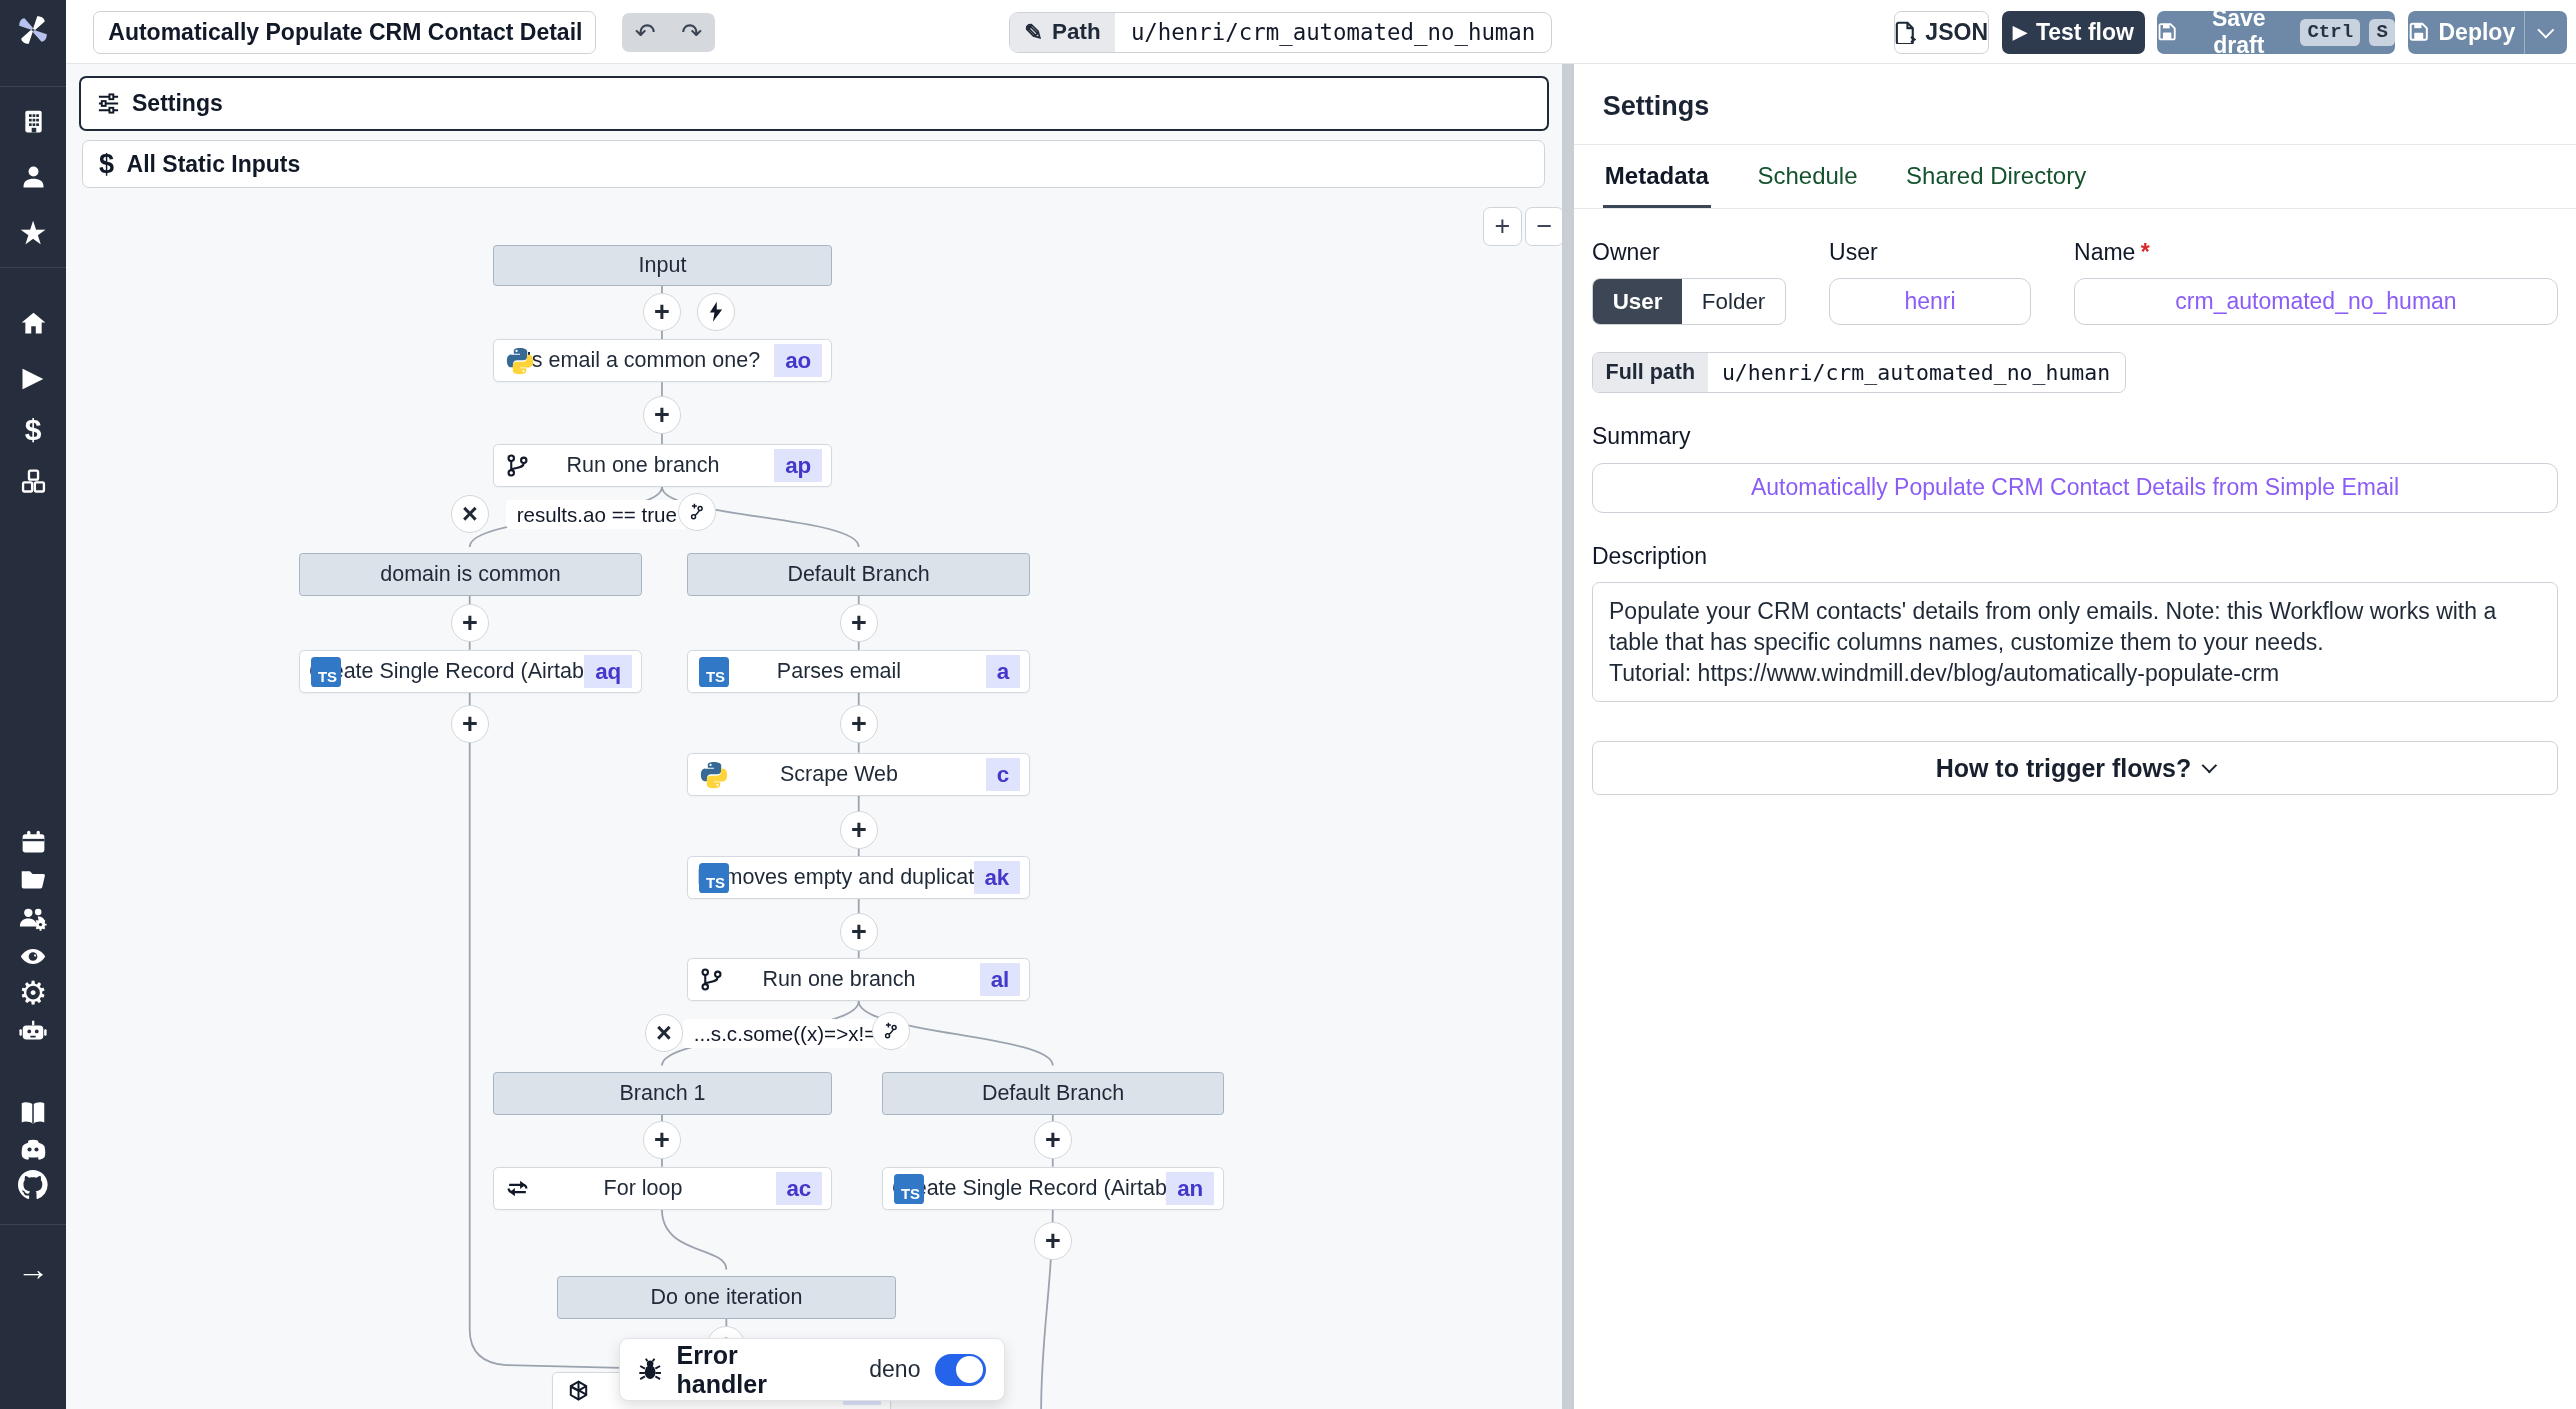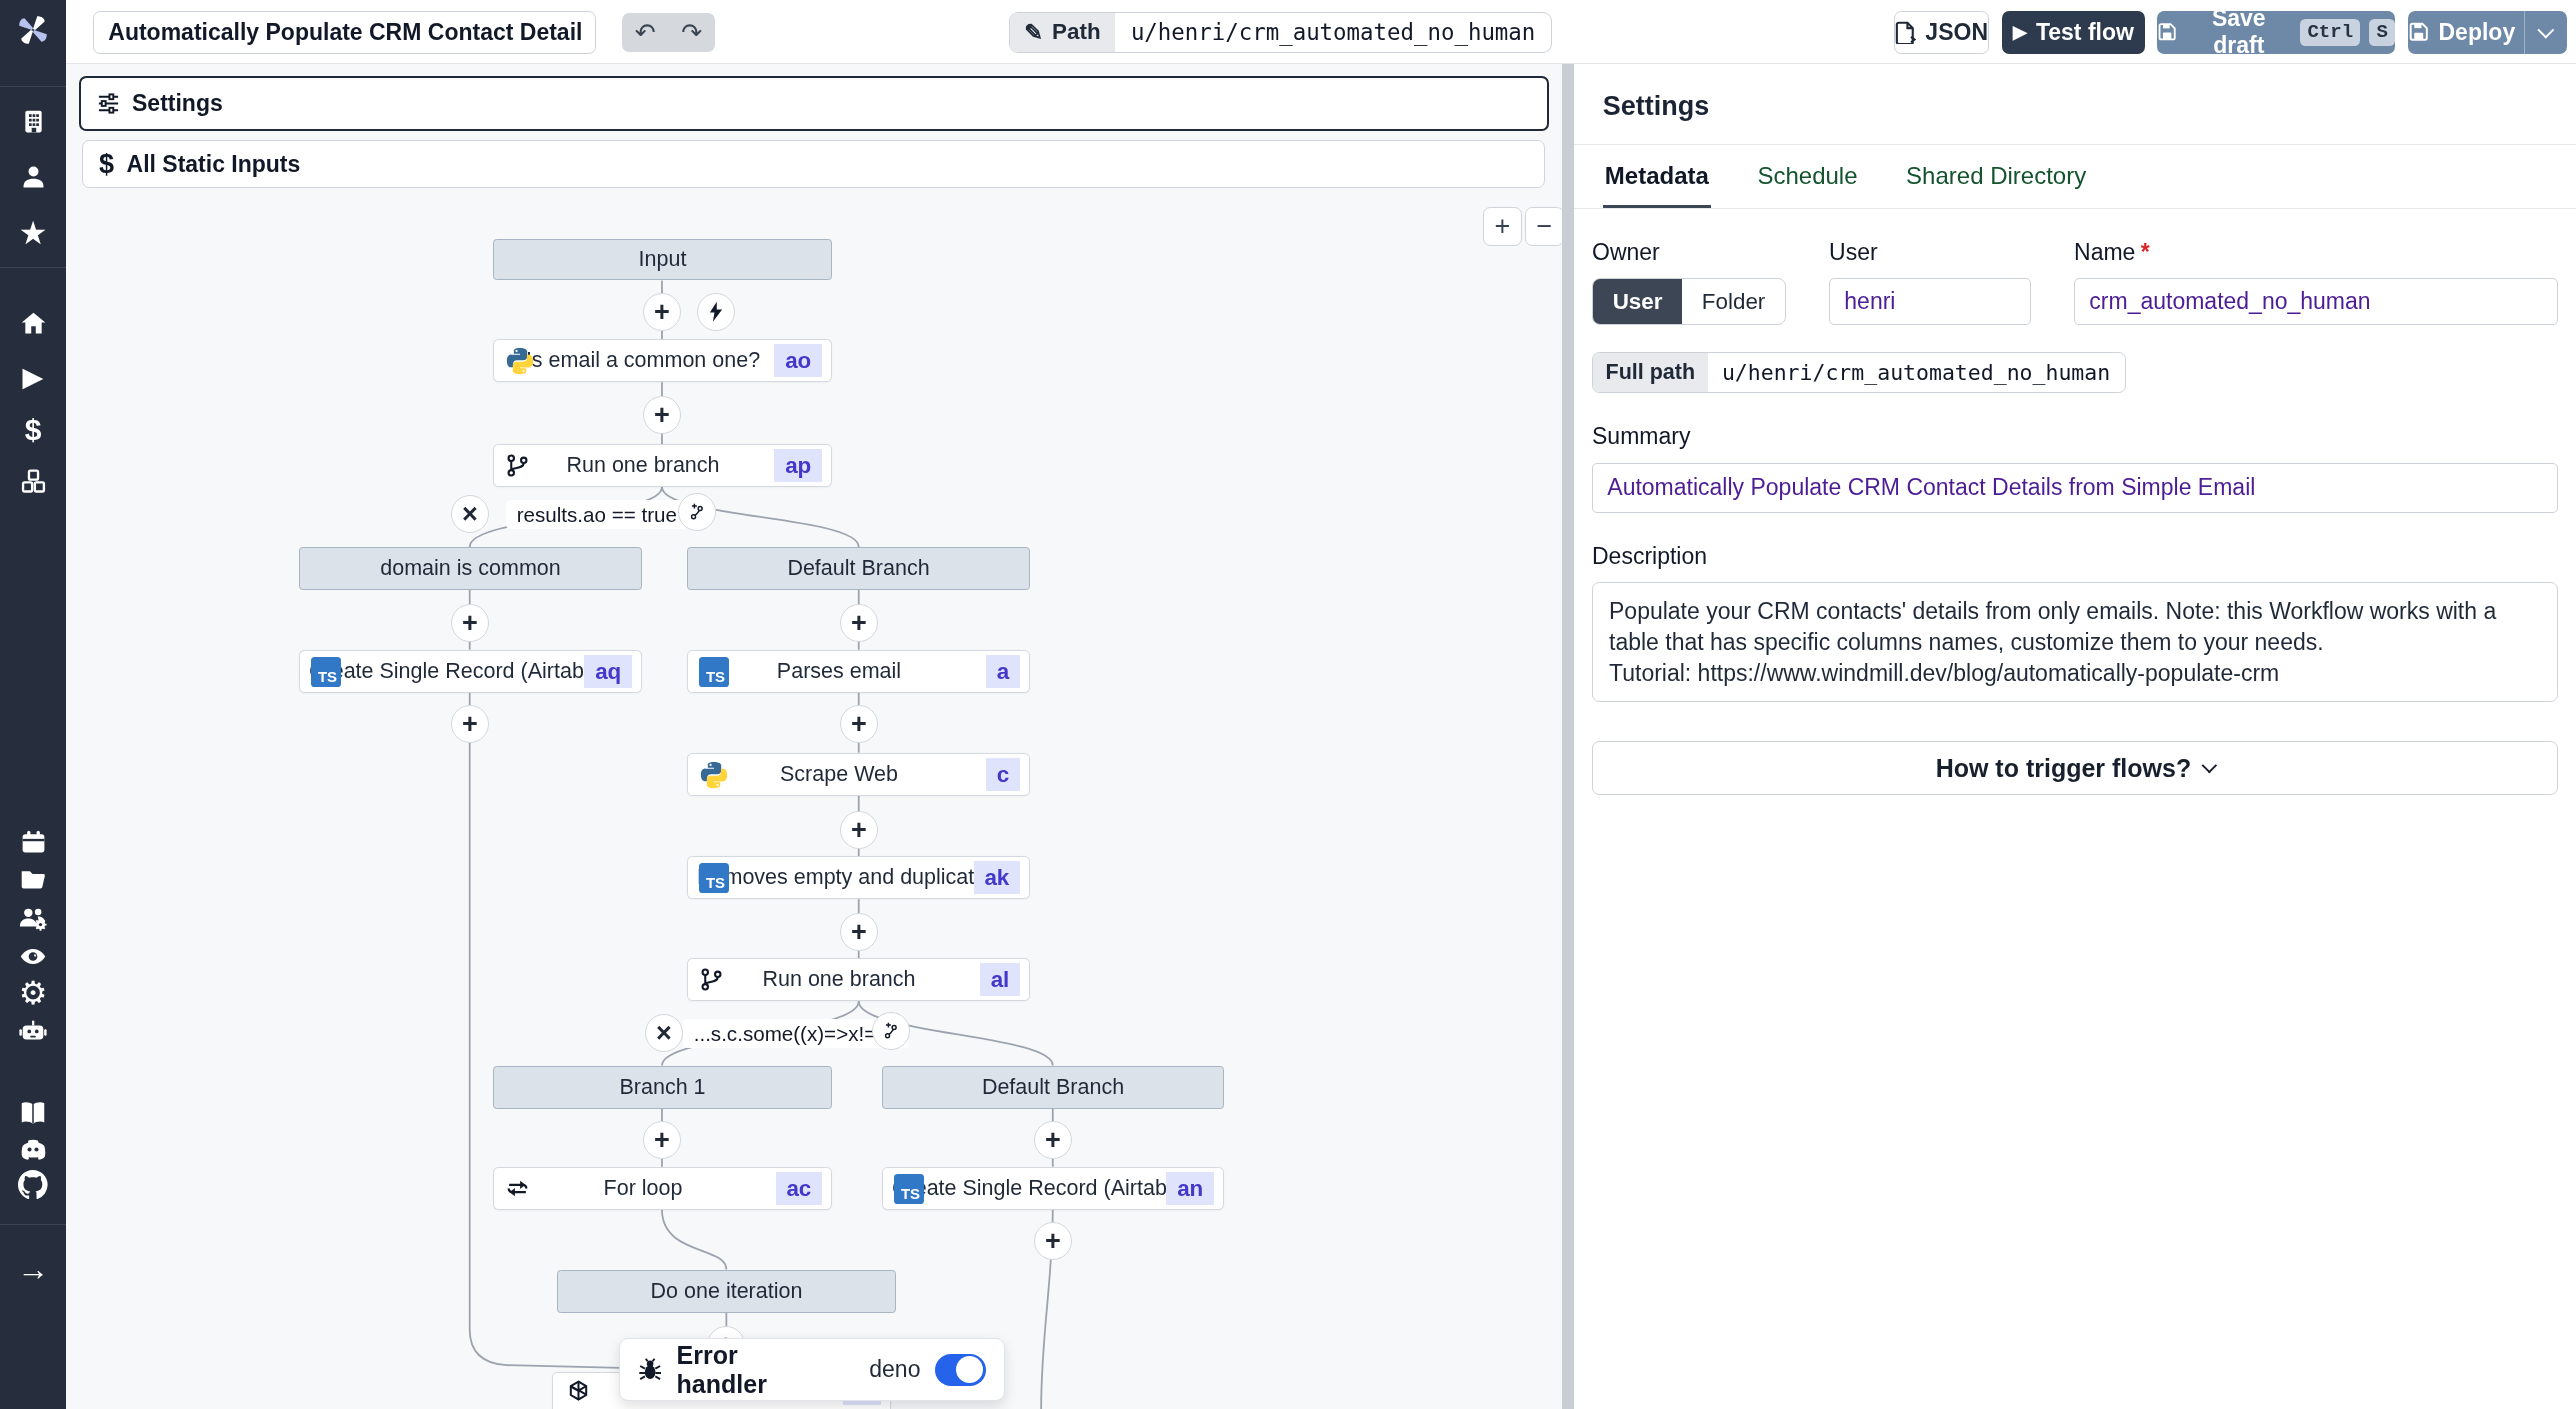--- a/index.html
+++ b/index.html
@@ -37,41 +37,41 @@
   #col-divider { position:absolute; left:1562px; top:64px; width:12.5px; height:1345px; background:#c9cdd4; }
   .topbox { position:absolute; background:#fff; border-radius:7.2px; display:flex; align-items:center; gap:12.5px; padding:0 16px; font-weight:700; font-size:23px; color:#111827; cursor:pointer; }
   #settings-box { left:12.5px; top:11.6px; width:1470px; height:55px; border:2.7px solid #1f2937; }
   #static-box { left:16px; top:76px; width:1463px; height:48px; border:1.8px solid #cfd4da; }
   .zoom-btn { position:absolute; width:39px; height:39px; background:#fff; border:0.9px solid #cfd4da; border-radius:7.2px; font-size:27px; color:#374151; display:flex; align-items:center; justify-content:center; cursor:pointer; }
   #flow-lines { position:absolute; left:0; top:0; width:1496px; height:1345px; z-index:1; pointer-events:none; }
   .node { position:absolute; z-index:2; background:#fff; border:1.3px solid #d4d9df; border-radius:5.4px; display:flex; align-items:center; font-size:21.5px; color:#1f2937; cursor:pointer; box-shadow:0 0.9px 1.8px rgba(0,0,0,.04); }
   .node .nlabel { flex:1; text-align:center; padding:0 48px 0 9px; white-space:nowrap; overflow:hidden; }
   .node .nicon { position:absolute; left:10.7px; display:flex; align-items:flex-start; }
   .node .badge { position:absolute; right:9px; background:#dfe3fc; color:#4338ca; font-weight:700; font-size:22.4px; border-radius:0; padding:3.6px 10.7px; }
-  .gnode { position:absolute; z-index:2; background:#dbe2ea; border:1.3px solid #a7b4c2; border-radius:3.6px; display:flex; align-items:center; justify-content:center; font-size:21.5px; color:#1f2937; cursor:pointer; }
+  .gnode { position:absolute; z-index:2; background:#dbe2ea; border:1.3px solid #a7b4c2; border-radius:3.6px; display:flex; align-items:center; justify-content:center; font-size:21.5px; color:#1f2937; cursor:pointer;margin-top:6px; }
   .pcirc { position:absolute; z-index:3; width:38px; height:38px; border-radius:50%; background:#fff; border:0.9px solid #d3d7dc; display:flex; align-items:center; justify-content:center; font-size:27px; font-weight:600; color:#212936; cursor:pointer; }
   .cond { position:absolute; z-index:3; background:#fff; border-radius:4.5px; padding:2.7px 10.7px; font-size:20.6px; color:#111827; white-space:nowrap; }
   .ts-ic { width:30px; height:30px; background:#3178c6; border-radius:3.6px; color:#fff; font-weight:700; font-size:15px; display:flex; align-items:flex-end; justify-content:flex-end; padding:0 3.6px 1.8px 0; }
   #error-card { position:absolute; z-index:6; left:553px; top:1274px; width:386px; height:63px; background:#fff; border:0.9px solid #e0e3e8; border-radius:9px; box-shadow:0 5.4px 14.3px rgba(0,0,0,.12); display:flex; align-items:center; gap:14.3px; padding:0 18px; cursor:pointer; }
   #error-card .eh-label { font-weight:700; font-size:25px; color:#111827; }
   #error-card .eh-lang { font-size:23px; color:#1f2937; margin-left:36px; }
   .toggle { margin-left:auto; width:57px; height:32px; border-radius:16px; background:#2563eb; position:relative; cursor:pointer; }
   .toggle .knob { position:absolute; right:2.7px; top:2.7px; width:27px; height:27px; border-radius:50%; background:#fff; }
 
   
   #panel { position:absolute; left:1574px; top:64px; width:1002px; height:1345px; background:#fff; padding:0 18px; }
   #panel h2 { font-size:27px; font-weight:700; color:#1b2434; margin:27px 0 21.5px 10.7px; }
   #panel-divider { height:0.9px; background:#e6e8eb; margin:0 -18px; }
   #tabs { display:flex; gap:45px; padding:0 10.7px; border-bottom:0.9px solid #e6e8eb; margin:0 -18px; padding-left:29px; }
   .tab { font-size:24px; color:#14532d; padding:18px 1.8px 14.3px; cursor:pointer; border-bottom:3.6px solid transparent; }
   .tab.active { color:#101828; font-weight:700; border-bottom-color:#3b4657; }
   .fgroup { margin-top:30px; }
   .flabel { font-size:23px; color:#111827; margin-bottom:12.5px; }
   .req { color:#dc2626; font-weight:700; margin-left:5.4px; }
-  .pinput { border:0.9px solid #cdd2d9; border-radius:5px; height:47px; font-size:23px; color:#4c1d95; padding:0 14.3px; font-family:"Liberation Sans",sans-serif; background:#fff; width:100%; }
+  .pinput { border:0.9px solid #cdd2d9; border-radius:11px; height:47px; font-size:23px; color:#8b5cf6; padding:0 14.3px; font-family:"Liberation Sans",sans-serif; background:#fff; width:100%;text-align:center; }
   #owner-row { display:flex; gap:43px; }
   #owner-toggle { display:flex; border:0.9px solid #cdd2d9; border-radius:8px; overflow:hidden; height:47px; }
   #owner-toggle .seg { display:flex; align-items:center; justify-content:center; font-size:22.4px; padding:0 19.7px; cursor:pointer; }
   #owner-toggle .seg.sel { background:#3d4655; color:#fff; font-weight:700; }
   #fullpath-chip { display:inline-flex; align-items:stretch; border:0.9px solid #cdd2d9; border-radius:7.2px; overflow:hidden; height:41px; margin-top:27px; }
   #fullpath-chip .seg-label { background:#e8eaee; display:flex; align-items:center; padding:0 12.5px; font-size:21.5px; font-weight:700; color:#1f2937; }
   #fullpath-chip .seg-value { display:flex; align-items:center; padding:0 14.3px; font-family:"DejaVu Sans Mono","Liberation Mono",monospace; font-size:21.5px; color:#111827; }
   #desc-box { border:0.9px solid #cdd2d9; border-radius:7.2px; font-size:23px; line-height:1.35; color:#1f2937; padding:12.5px 16px; white-space:pre-line; min-height:107px; }
   #trigger-box { margin-top:39px; border:0.9px solid #cdd2d9; border-radius:7.2px; height:54px; display:flex; align-items:center; justify-content:center; gap:12.5px; font-size:25px; font-weight:700; color:#18202e; cursor:pointer; }
   .chev-dark { width:10.7px; height:10.7px; border-right:2.7px solid #18202e; border-bottom:2.7px solid #18202e; transform:rotate(45deg); margin-top:-5.4px; }

